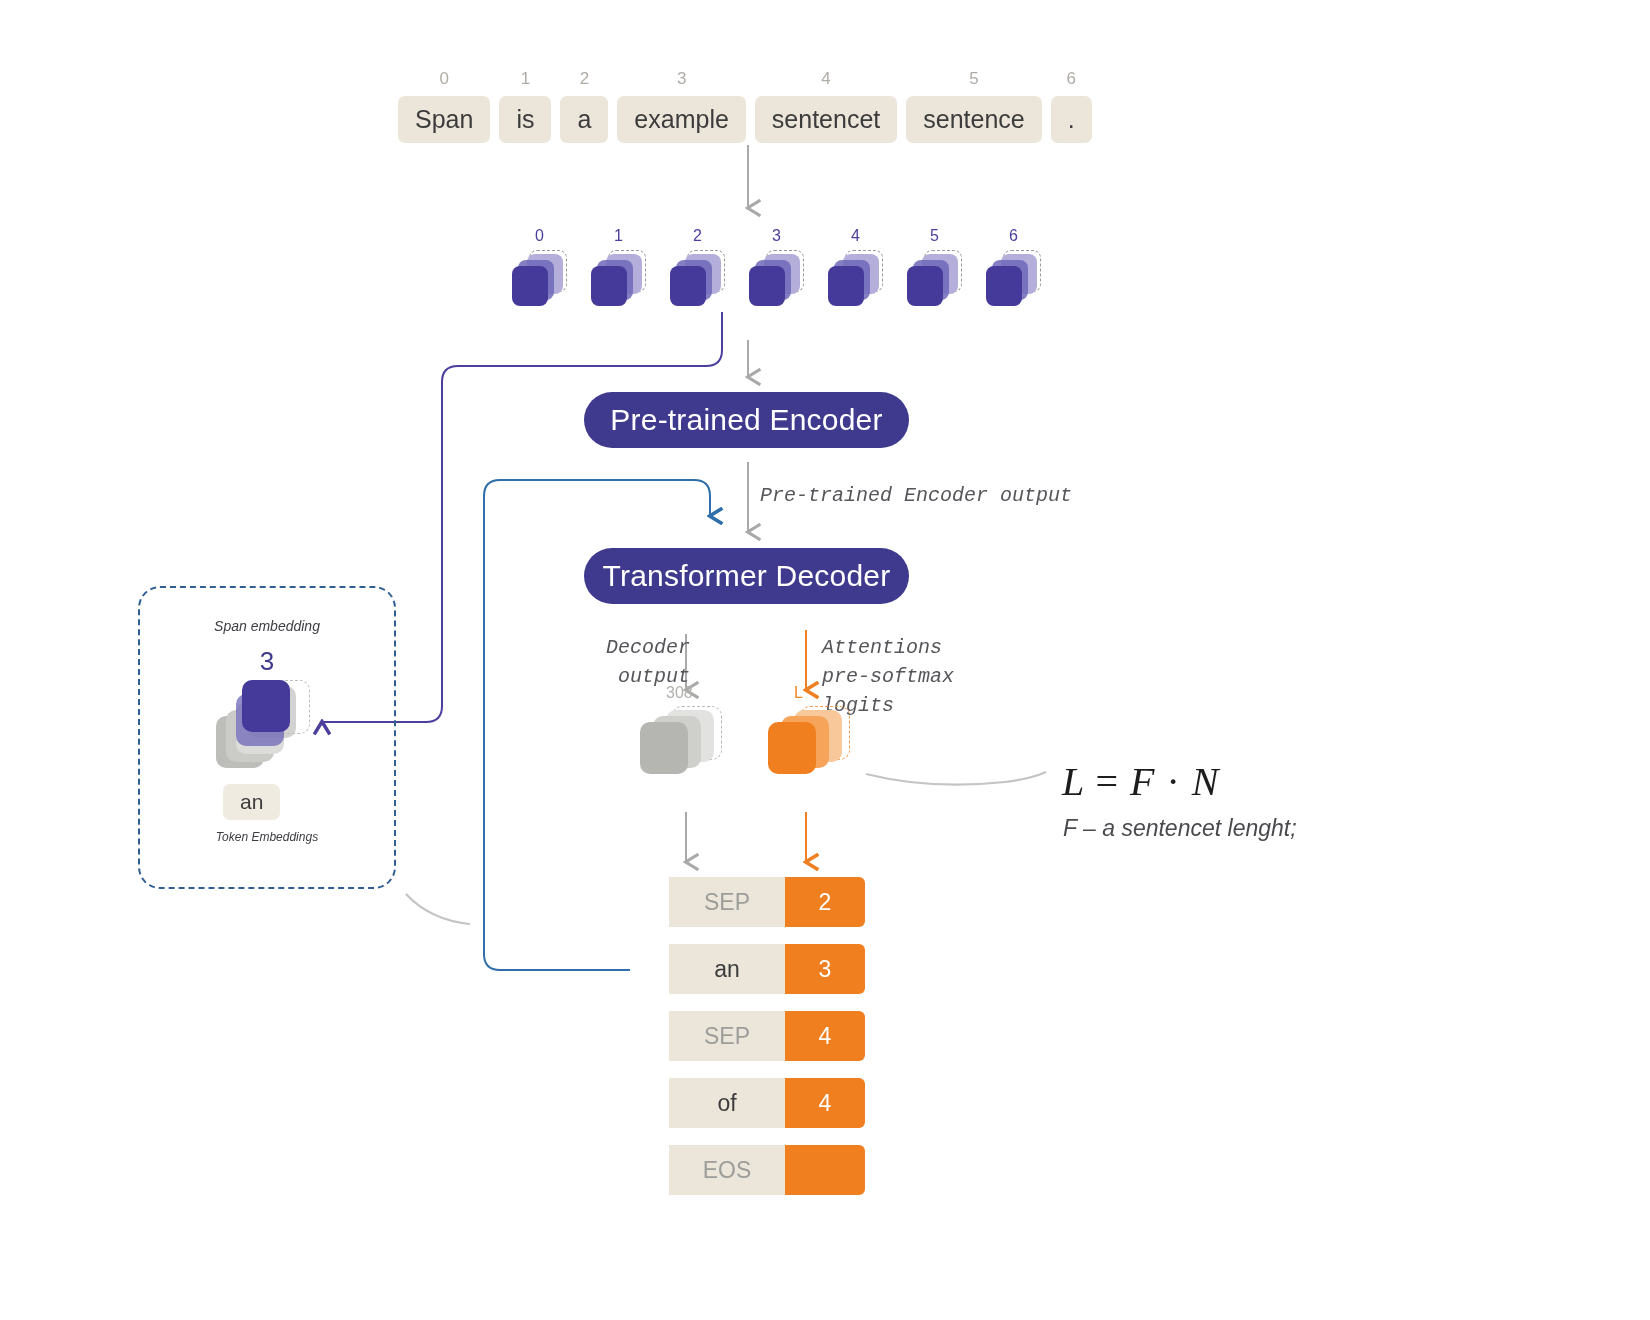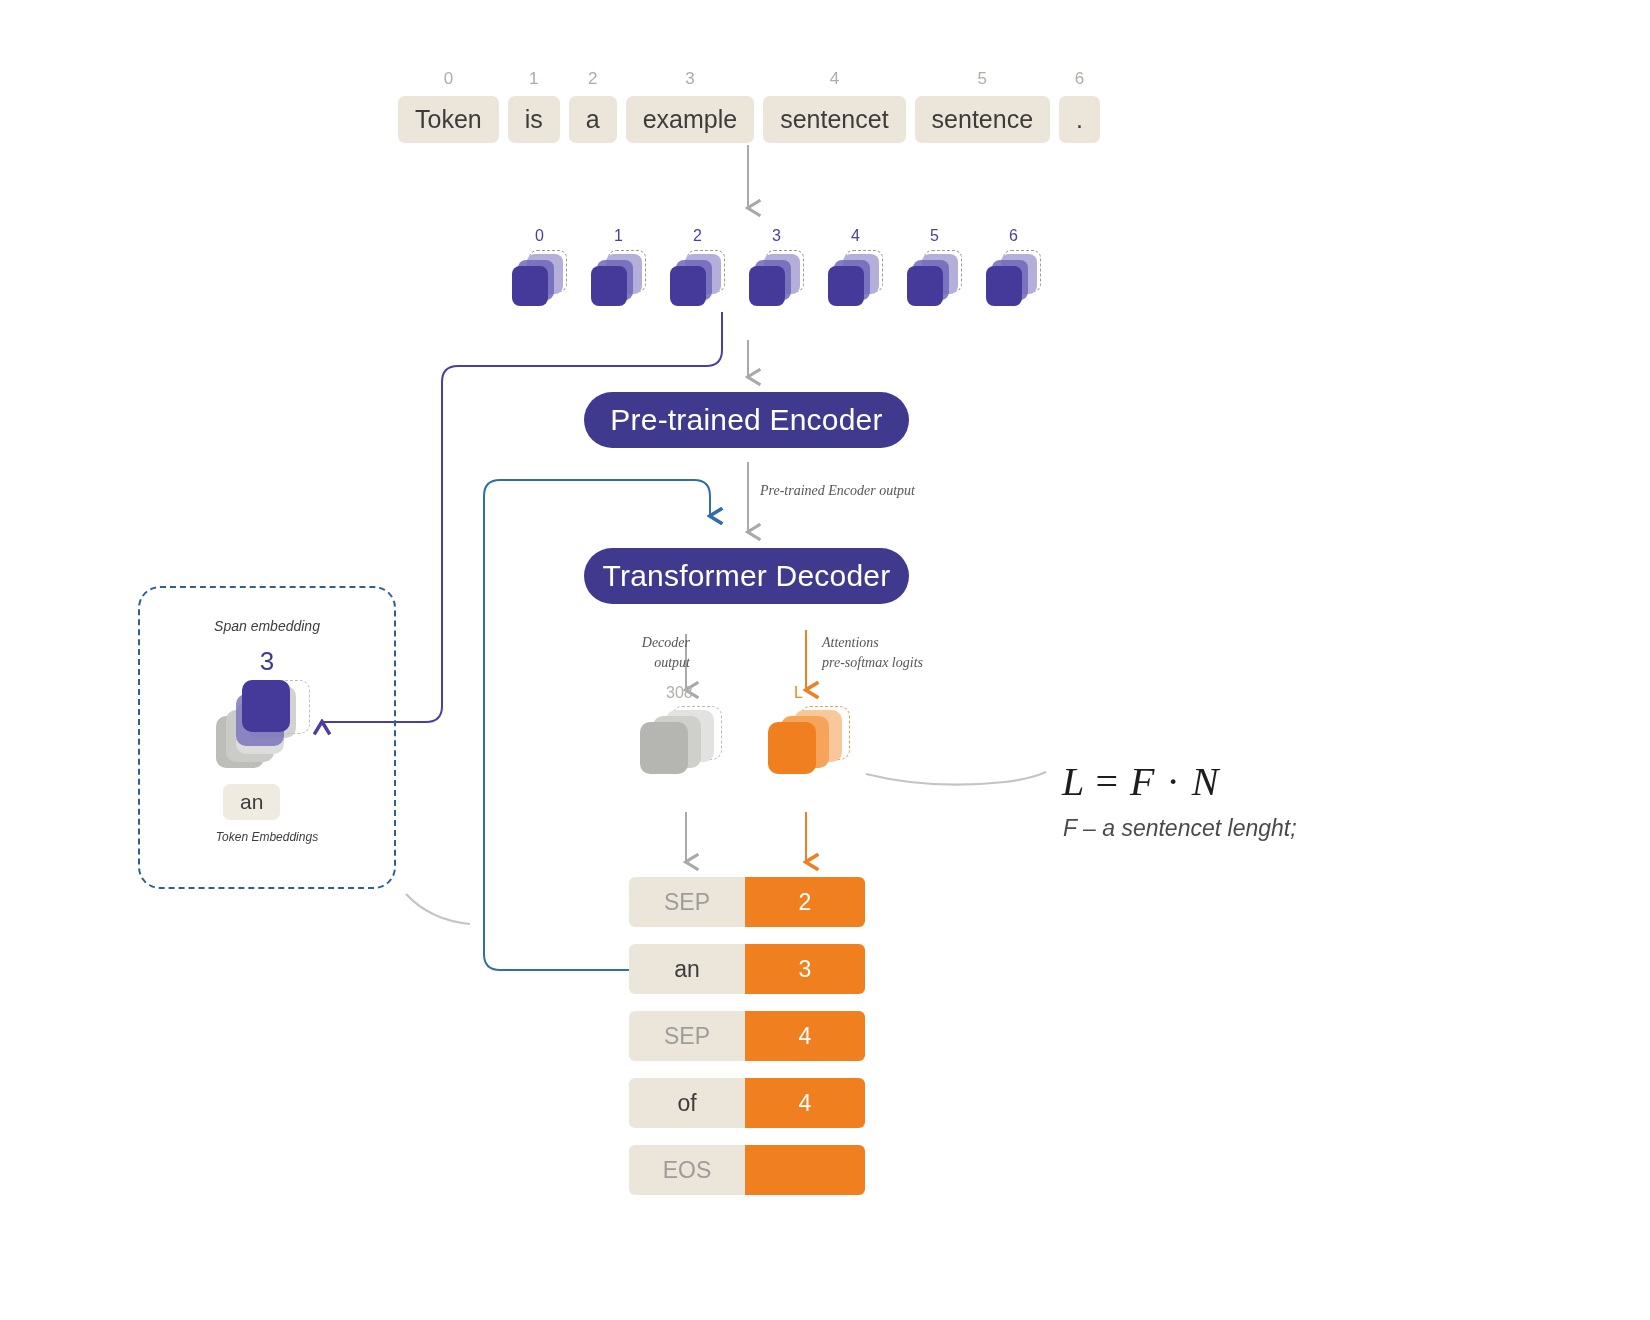--- a/index.html
+++ b/index.html
@@ -119,23 +119,23 @@
     width: 325px; height: 56px;
   }
   #decoder-block {
     left: 584px; top: 548px;
     width: 325px; height: 56px;
   }
 
   
   .note {
     position: absolute;
-    font-family: Liberation Serif, serif;
+    font-family: Liberation Mono, monospace;
     font-style: italic;
-    font-size: 14px;
+    font-size: 20px;
     color: #55555a;
     line-height: 1.45;
     white-space: nowrap;
   }
   #note-encoder-output { left: 760px; top: 481px; }
   #note-decoder-output {
     left: 600px; top: 633px;
     text-align: right; width: 90px; white-space: normal;
   }
   #note-attentions {
@@ -252,20 +252,21 @@
     overflow: hidden;
   }
   .out-row .label {
     flex: 0 0 116px;
     background: #ece5da;
     display: flex;
     align-items: center;
     justify-content: center;
     font-size: 23px;
     color: #3c3c3c;
+    margin-left: 40px;
   }
   .out-row .label.muted { color: #9d9d9a; }
   .out-row .value {
     flex: 1 1 auto;
     background: #ef7f1f;
     display: flex;
     align-items: center;
     justify-content: center;
     font-size: 23px;
     color: #ffffff;
@@ -334,21 +335,21 @@
     <path d="M 630,970 L 500,970 Q 484,970 484,954 L 484,496 Q 484,480 500,480 L 694,480 Q 710,480 710,496 L 710,516" fill="none" stroke="#2f6ea8" stroke-width="2" marker-end="url(#arrBlue)"></path>
 
     <path d="M 866,774 Q 930,790 1005,782 Q 1030,779 1046,772" fill="none" stroke="#c4c4c2" stroke-width="2.2"></path>
 
     <path d="M 406,894 Q 430,920 470,924" fill="none" stroke="#c4c4c2" stroke-width="2.2"></path>
   </svg>
 
   <div id="token-row">
     <div class="token-cell">
       <div class="token-index">0</div>
-      <div class="token-chip">Token</div>
+      <div class="token-chip">Span</div>
     </div>
     <div class="token-cell">
       <div class="token-index">1</div>
       <div class="token-chip">is</div>
     </div>
     <div class="token-cell">
       <div class="token-index">2</div>
       <div class="token-chip">a</div>
     </div>
     <div class="token-cell">

